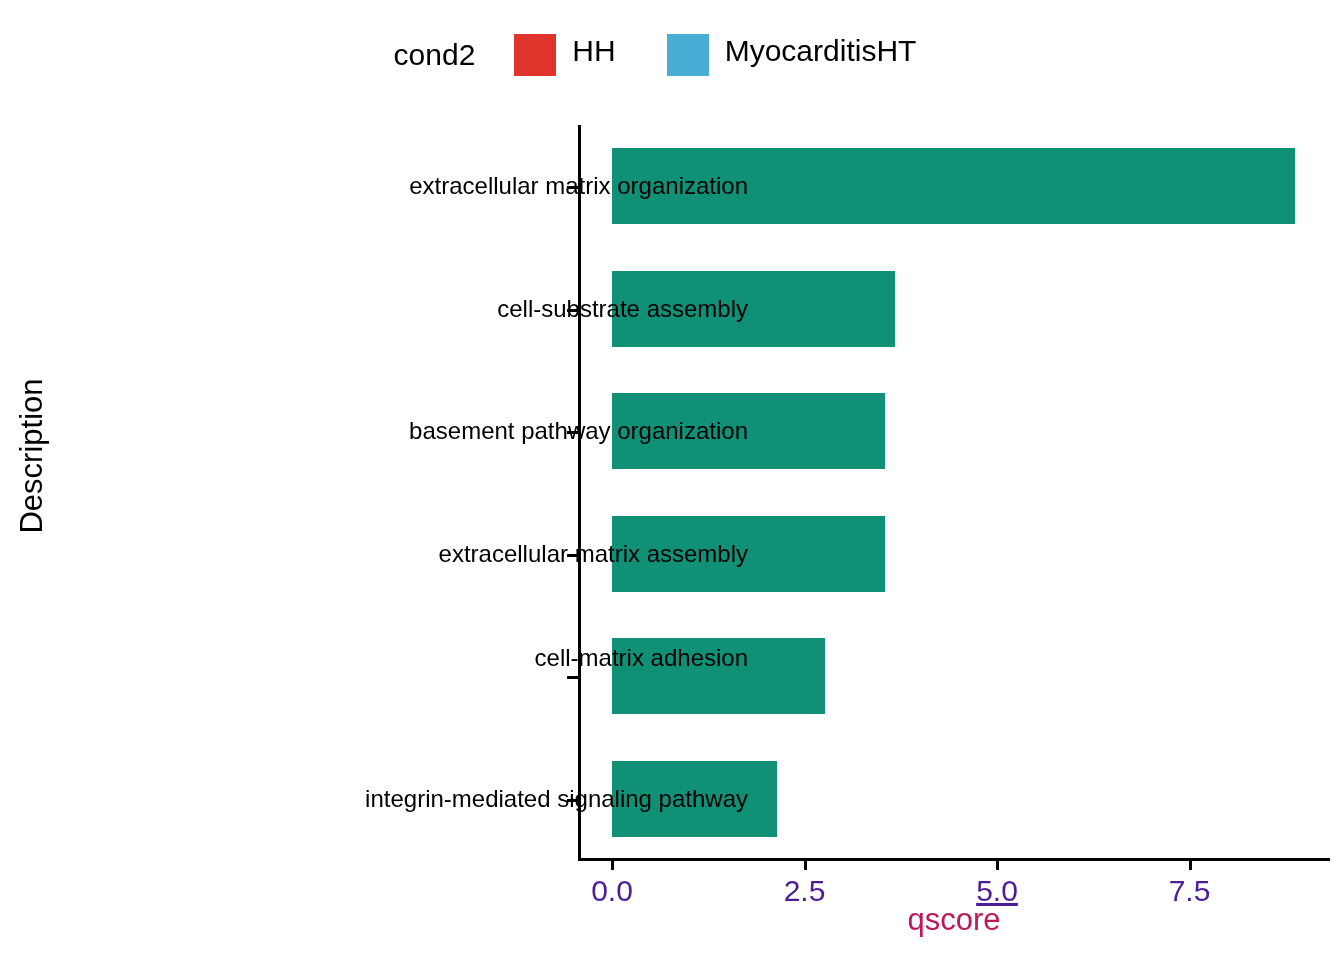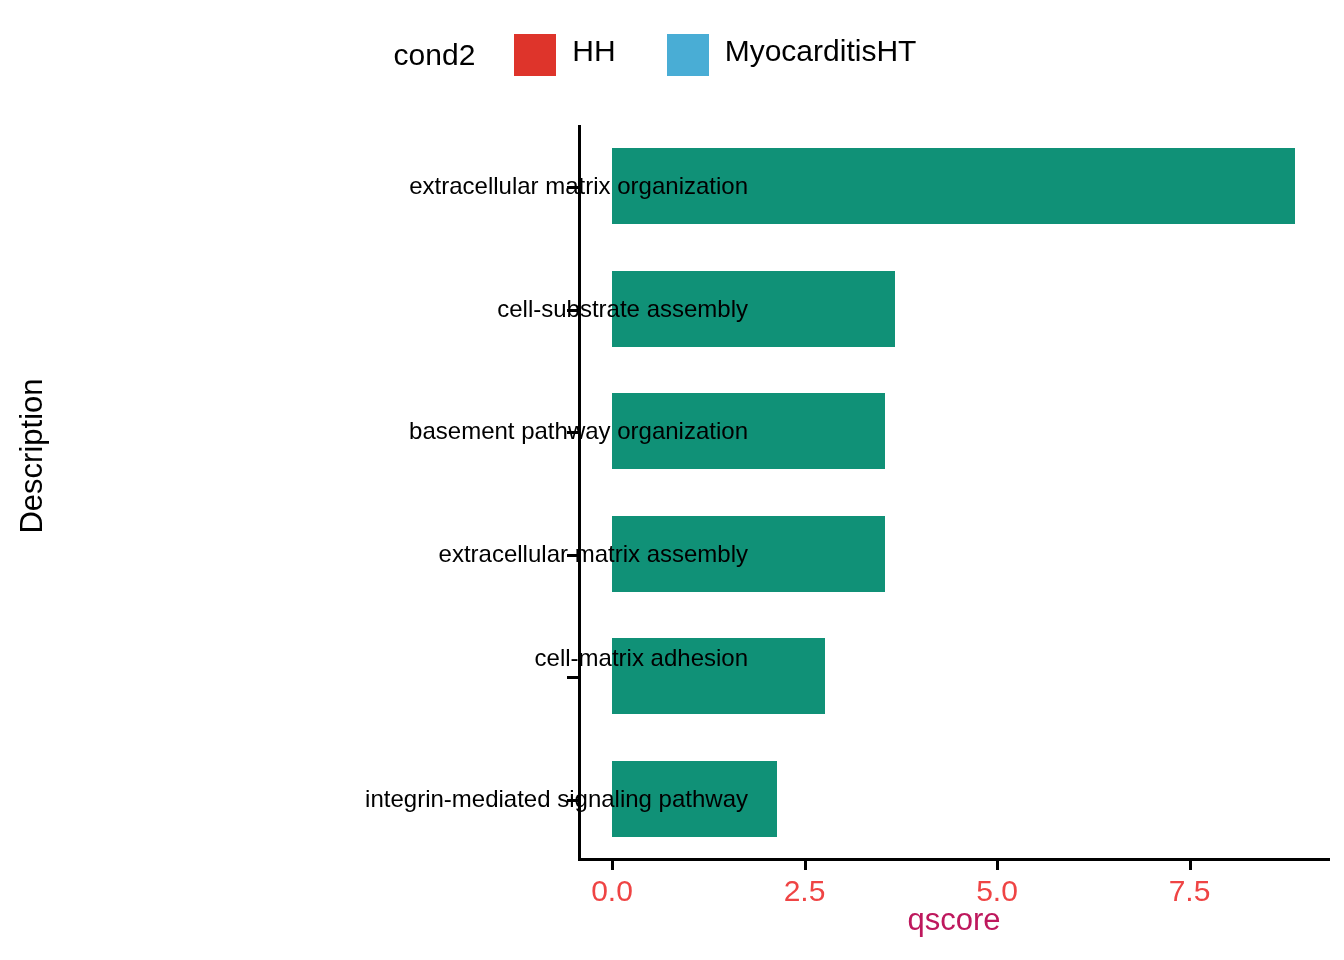--- a/index.html
+++ b/index.html
@@ -130,21 +130,21 @@
     position: absolute;
     top: 858px;
     width: 3px;
     height: 12px;
     background: #000000;
   }
   .x-tick-label {
     position: absolute;
     top: 874px;
     font-size: 30px;
-    color: #ef4444;
+    color: #4c1d95;
     transform: translateX(-50%);
     white-space: nowrap;
   }
 </style>
 </head>
 <body>
 
 <div id="root">
 
   <div id="legend">
@@ -202,18 +202,18 @@
       <div class="y-tick-label" style="top: 658px;">cell-matrix adhesion</div>
       <div class="y-tick" style="position: absolute; left: 567px; top: 798.75px;"></div>
       <div class="y-tick-label" style="top: 798.75px;">integrin-mediated signaling pathway</div>
     </div>
   <div id="x-ticks">
       <div class="x-tick" style="left: 611px;"></div>
       <div class="x-tick-label" style="left: 612px;">0.0</div>
       <div class="x-tick" style="left: 803.5px;"></div>
       <div class="x-tick-label" style="left: 804.5px;">2.5</div>
       <div class="x-tick" style="left: 996px;"></div>
-      <div class="x-tick-label" style="left: 997px;">5.0</div>
+      <div class="x-tick-label" style="left: 997px; text-decoration: underline;">5.0</div>
       <div class="x-tick" style="left: 1188.5px;"></div>
       <div class="x-tick-label" style="left: 1189.5px;">7.5</div>
     </div>
 
 </div>
 
 </body></html>

